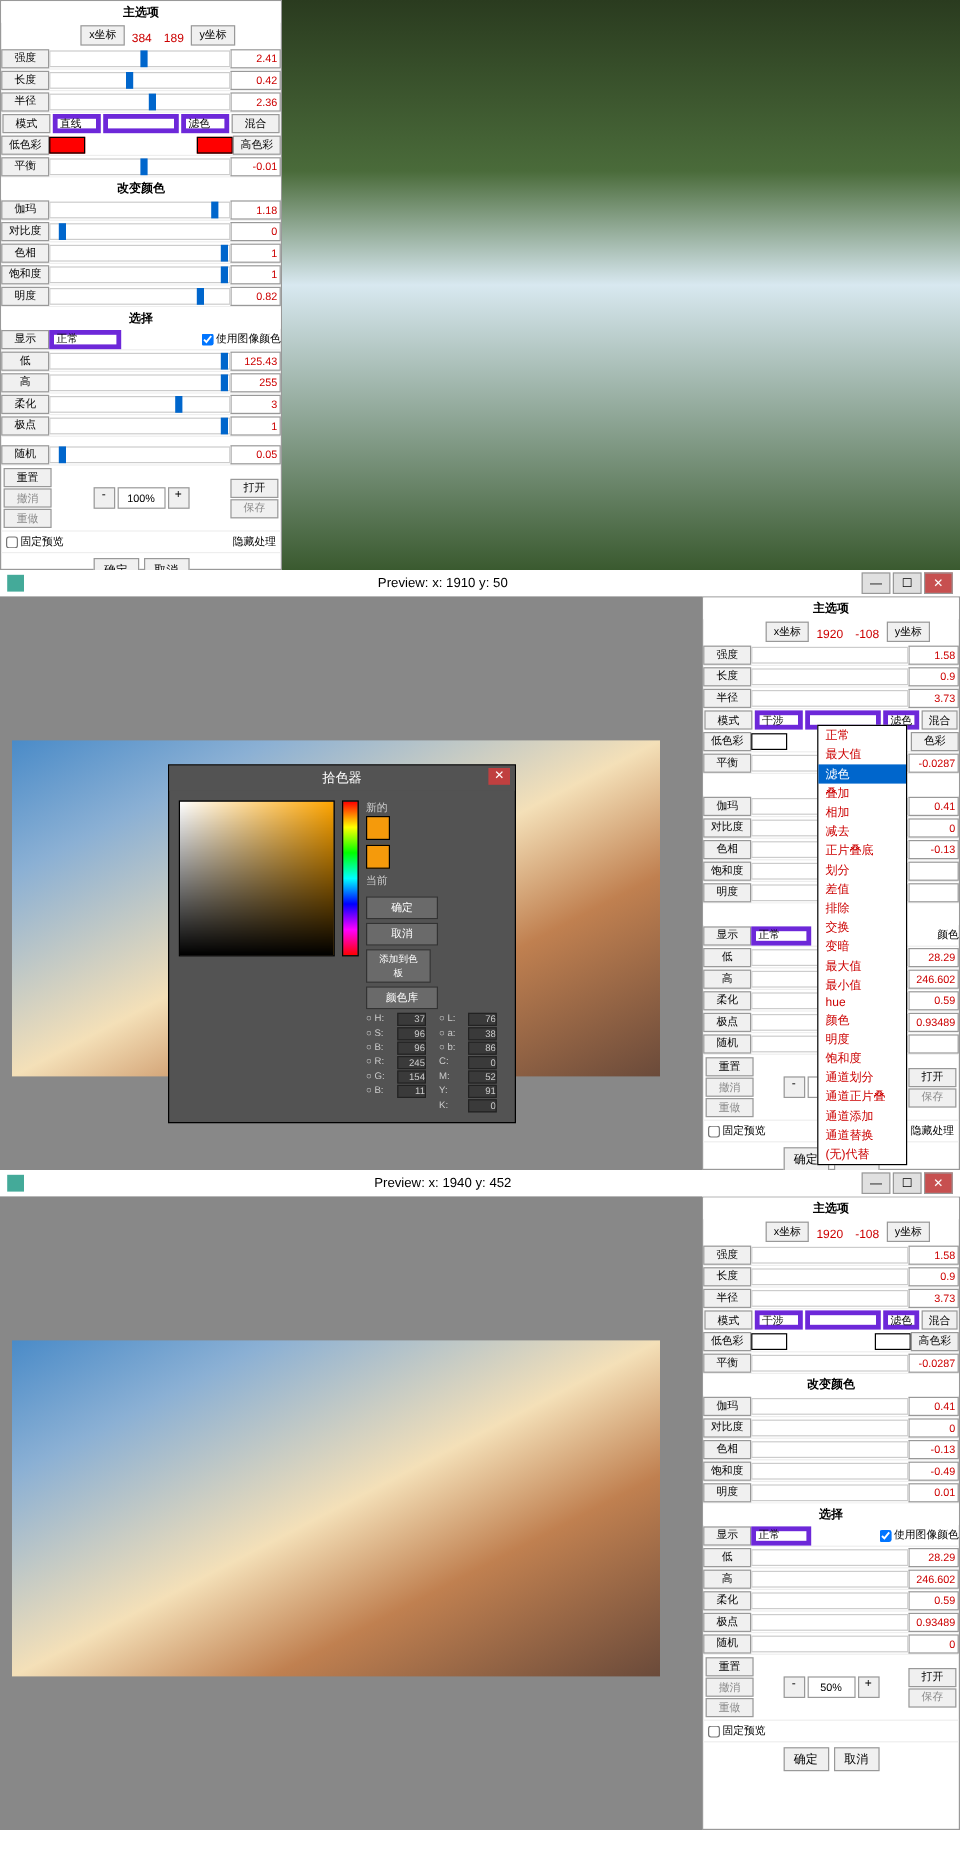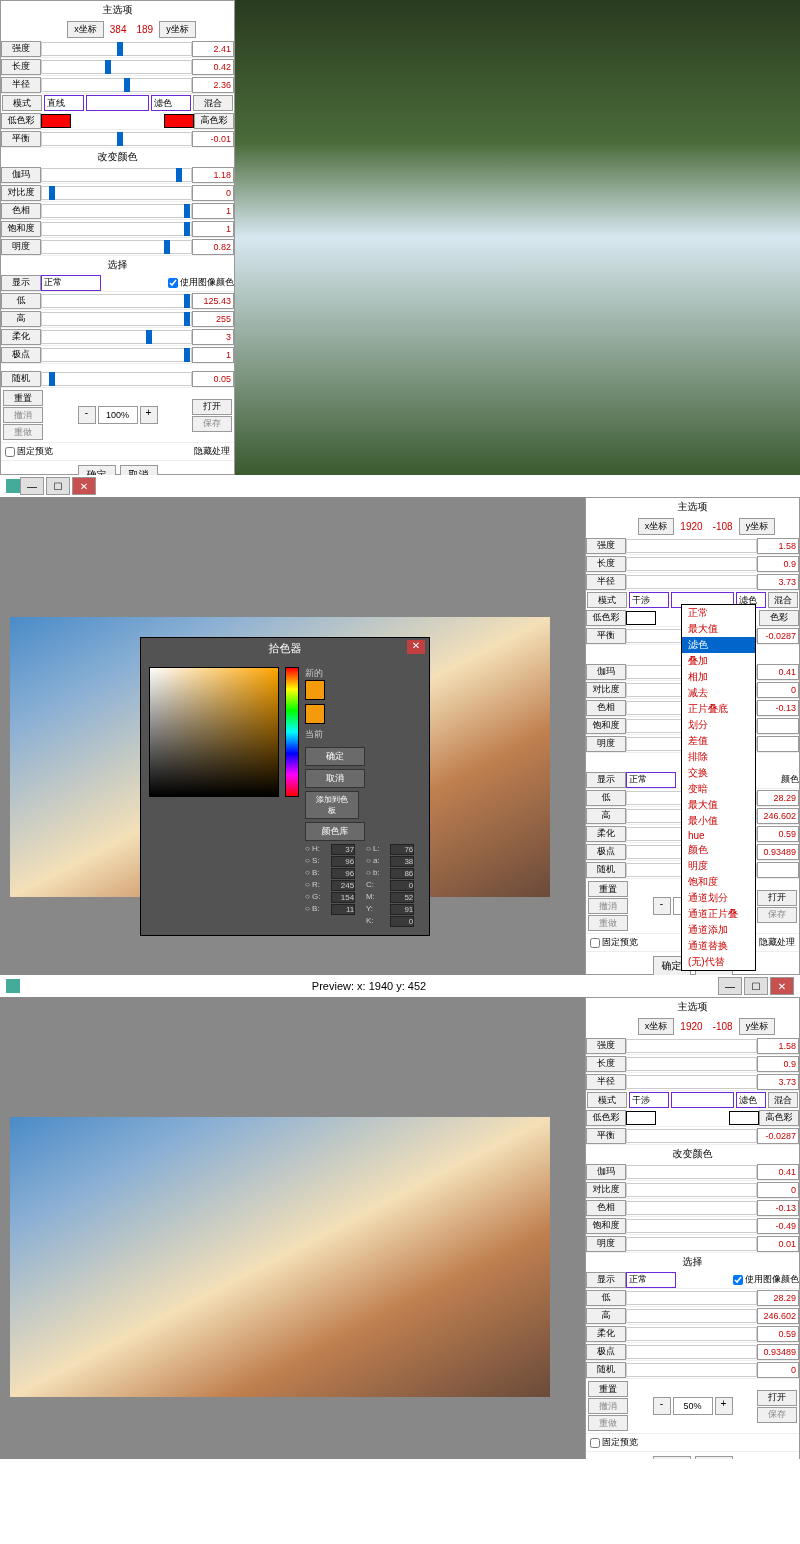--- a/index.html
+++ b/index.html
@@ -1,29 +1,29 @@
 <!DOCTYPE html>
 <html><head>
 <meta charset="utf-8">
 <style>
 * { box-sizing: border-box; margin: 0; padding: 0; }
 body { font-family: "Microsoft YaHei", Arial, sans-serif; font-size: 10px; background: #fff; width: 800px; }
 .section { position: relative; }
 .panel { background: #fff; border: 1px solid #999; font-size: 10px; }
-.panel-title { text-align: center; padding: 2px; background: #fff; }
+.panel-title { text-align: center; padding: 2px; background: #fff; font-weight: bold; }
 .row { display: flex; align-items: center; height: 18px; border-bottom: 1px solid #eee; }
 .label-btn { width: 40px; height: 16px; border: 1px solid #999; background: #f0f0f0; text-align: center; font-size: 9px; display: flex; align-items: center; justify-content: center; }
 .slider-area { flex: 1; height: 14px; position: relative; background: #fff; border: 1px solid #ccc; }
 .slider-handle { position: absolute; width: 6px; height: 14px; background: #06c; top: -1px; }
 .value-box { width: 42px; height: 16px; border: 1px solid #999; text-align: right; padding-right: 2px; color: #c00; font-size: 9px; display: flex; align-items: center; justify-content: flex-end; }
-.coord-row { display: flex; justify-content: center; gap: 2px; align-items: center; padding: 2px; margin-left: 28px; }
+.coord-row { display: flex; justify-content: center; gap: 2px; align-items: flex-end; padding: 2px; margin-left: 28px; }
 .coord-btn { border: 1px solid #999; background: #f0f0f0; padding: 1px 6px; font-size: 9px; }
 .coord-val { color: #c00; padding: 0 4px; font-size: 10px; }
 .mode-row { display: flex; align-items: flex-end; gap: 2px; padding: 1px; }
-.dropdown { border: 1px solid #6d28d9; background: #fff; height: 16px; font-size: 9px; padding: 0 2px; display: flex; align-items: center; }
+.dropdown { border: 4px solid #6d28d9; background: #fff; height: 16px; font-size: 9px; padding: 0 2px; display: flex; align-items: center; }
 .color-block { width: 30px; height: 14px; border: 1px solid #000; }
 .btn { border: 1px solid #999; background: #f0f0f0; padding: 2px 8px; font-size: 10px; }
 .btn-row { display: flex; gap: 4px; justify-content: center; padding: 4px; }
 .checkbox { display: inline-flex; align-items: center; font-size: 9px; gap: 2px; }
 .checkbox input { width: 10px; height: 10px; }
 .spinner { display: flex; align-items: center; gap: 2px; }
 .spinner .sb { width: 18px; height: 18px; border: 1px solid #999; background: #f0f0f0; text-align: center; }
 .spinner .sv { width: 40px; height: 18px; border: 1px solid #999; text-align: center; font-size: 9px; display: flex; align-items: center; justify-content: center; }
 .preview-bar { background: #fff; display: flex; align-items: center; height: 22px; padding: 0 6px; position: relative; }
 .preview-bar .title { flex: 1; text-align: center; font-size: 11px; }
@@ -218,20 +218,21 @@
         <span class="btn">确定</span>
         <span class="btn">取消</span>
       </div>
   </div>
   <div class="treehouse" style="flex:1;"></div>
 </div>
 
 <div class="section" style="height:500px;">
   <div class="preview-bar">
     <span style="width:14px;height:14px;background:#4a9;"></span>
+    <span class="title">Preview:  x: 1910 y: 50</span>
     <div class="win-btns">
       <span class="win-btn">—</span>
       <span class="win-btn">☐</span>
       <span class="win-btn close">✕</span>
     </div>
   </div>
   <div class="section-split" style="height:478px;">
     <div class="img-area" style="flex:1;position:relative;">
       <div class="photo cityscape" style="left:10px;top:120px;width:540px;height:280px;"></div>
       <div class="color-picker" style="left:140px;top:140px;">
@@ -443,21 +444,21 @@
           <div>通道划分</div>
           <div>通道正片叠</div>
           <div>通道添加</div>
           <div>通道替换</div>
           <div>(无)代替</div>
         </div>
     </div>
   </div>
 </div>
 
-<div class="section" style="height:484px;">
+<div class="section" style="height:550px;">
   <div class="preview-bar">
     <span style="width:14px;height:14px;background:#4a9;"></span>
     <span class="title">Preview:  x: 1940 y: 452</span>
     <div class="win-btns">
         <span class="win-btn">—</span>
         <span class="win-btn">☐</span>
         <span class="win-btn close">✕</span>
       </div>
   </div>
   <div class="section-split" style="height:528px;">

